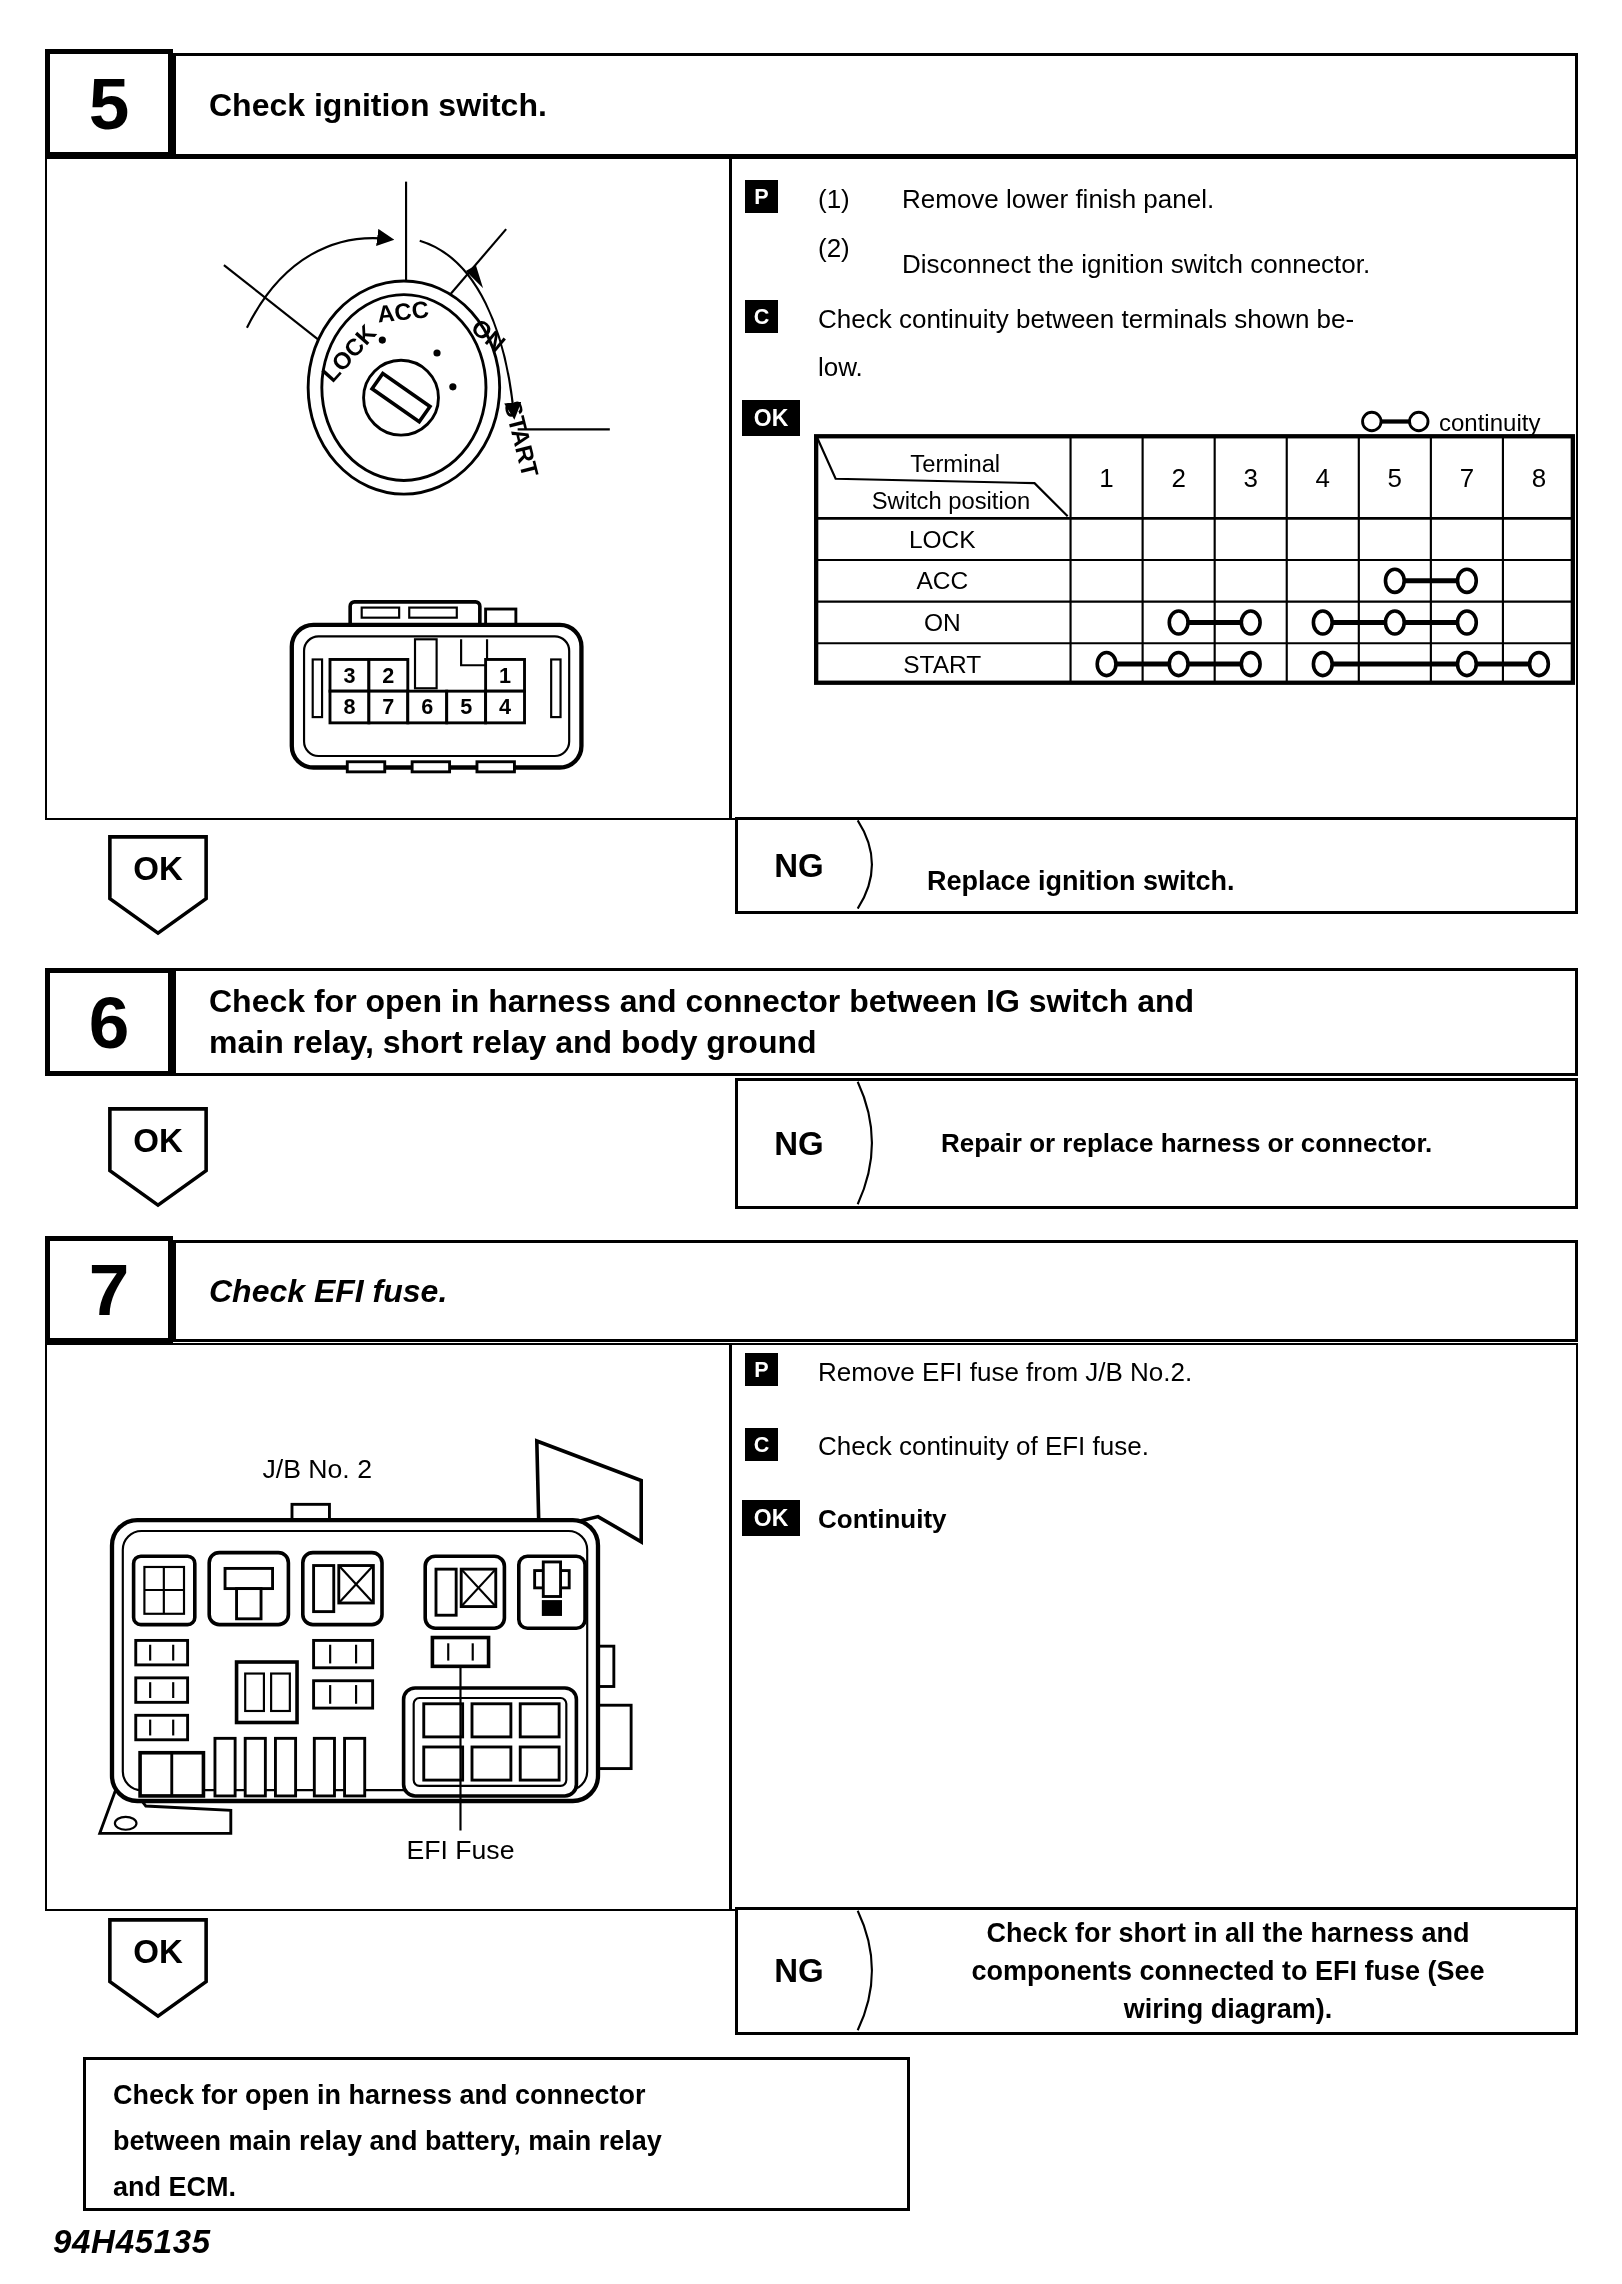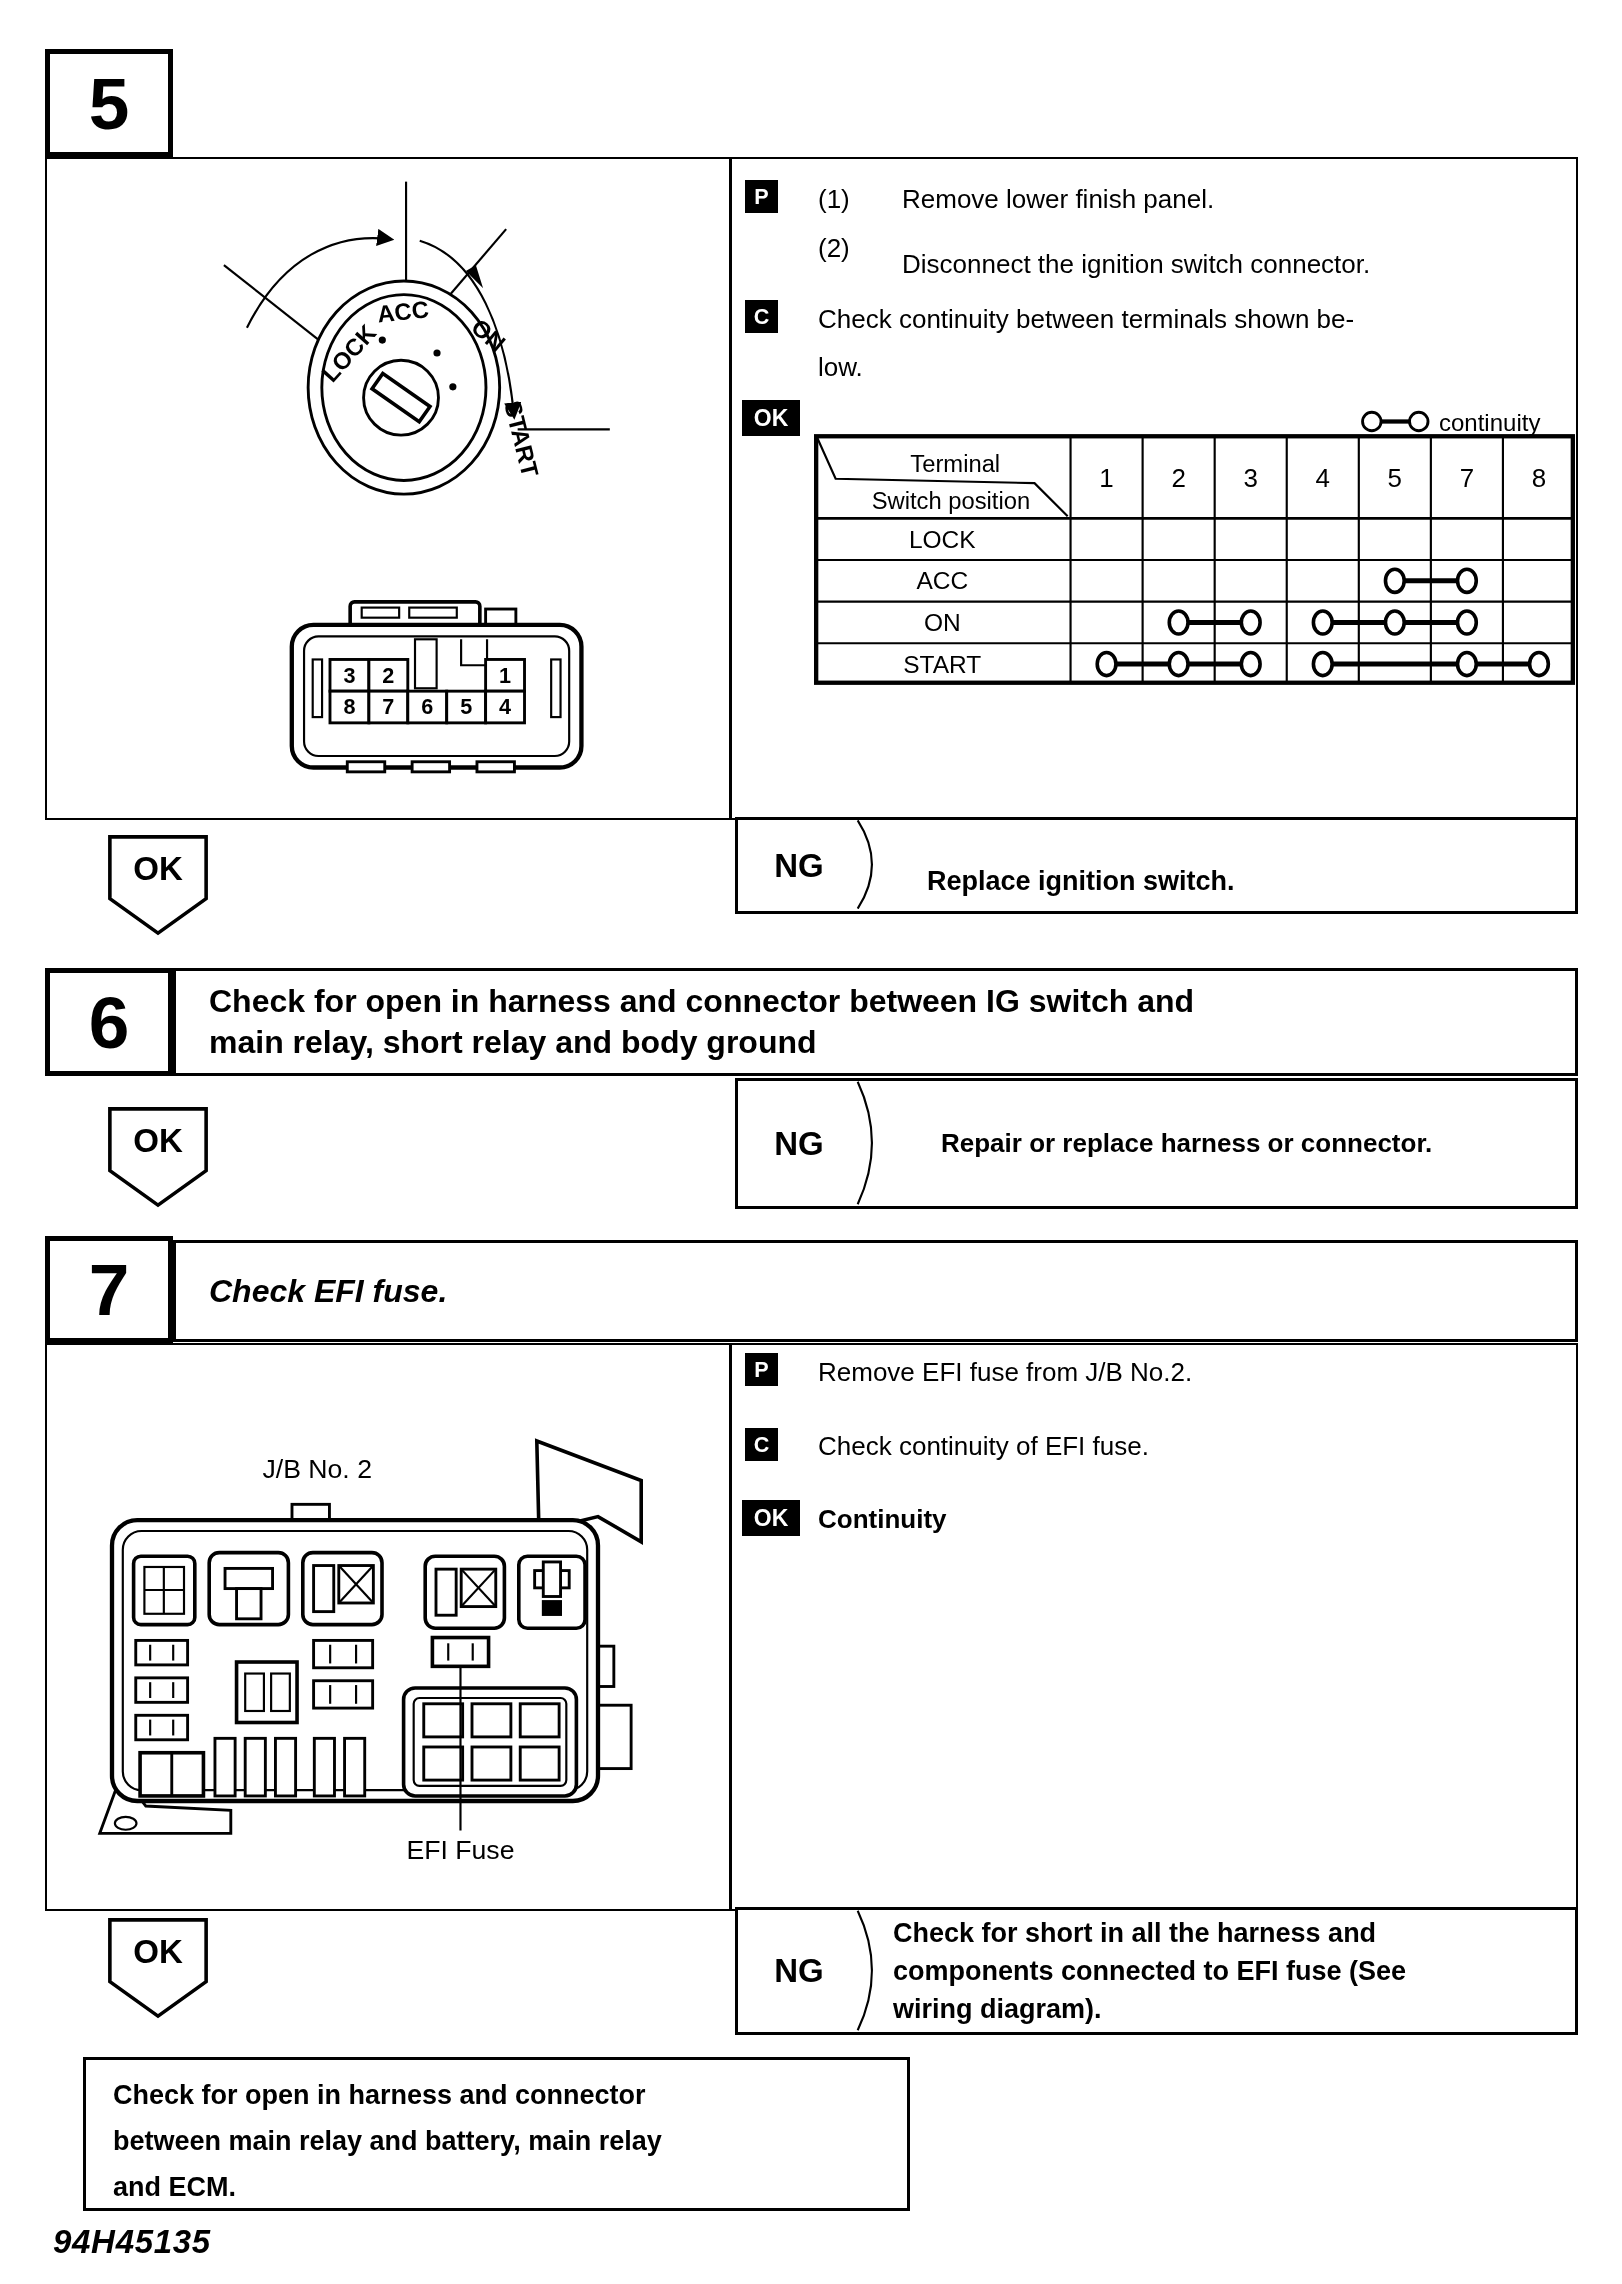--- a/index.html
+++ b/index.html
@@ -30,20 +30,23 @@
             font-size:33px;letter-spacing:0.7px;}
   svg{display:block;}
 </style>
 </head>
 <body>
 
 <div class="page">
 
   <div class="abs numbox" style="left:45px;top:49px;width:128px;height:108px;">
     <span>5</span>
+  </div>
+  <div class="abs titlebox" style="left:173px;top:53px;width:1405px;height:104px;">
+    <span>Check ignition switch.</span>
   </div>
   <div class="abs box" style="left:45px;top:157px;width:1533px;height:663px;border-width:2.9px;"></div>
   <div class="abs" style="left:729px;top:157px;width:2.9px;height:663px;background:#000;"></div>
 
   <svg class="abs" style="left:166px;top:173px;" width="447" height="360" viewBox="0 0 620 500">
     <defs>
       <marker id="arr" viewBox="0 0 10 10" refX="8" refY="5" markerWidth="8" markerHeight="8" orient="auto">
         <path d="M0,0 L10,5 L0,10 z" fill="#000"></path>
       </marker>
     </defs>
@@ -306,21 +309,21 @@
   <svg class="abs" style="left:107px;top:1917px;" width="102" height="102" viewBox="0 0 142 142">
     <polygon points="4,4 138,4 138,90 71,138 4,90" fill="#fff" stroke="#000" stroke-width="5"></polygon>
     <text class="okp-text" text-anchor="middle" x="71" y="64">OK</text>
   </svg>
   <div class="abs ngbox" style="left:735px;top:1907px;width:843px;height:128px;">
     <span class="nglabel">NG</span>
     <svg class="abs" style="left:114px;top:0;" width="37" height="121" viewBox="0 0 52 168">
       <path d="M8,0 Q48,84 8,168" fill="none" stroke="#000" stroke-width="3"></path>
     </svg>
     <div class="abs" style="left:155px;top:0;width:670px;height:100%;display:flex;flex-direction:column;justify-content:center;
-                text-align:left;font-size:27px;font-weight:bold;line-height:38px;">
+                text-align:center;font-size:27px;font-weight:bold;line-height:38px;">
       <span>Check for short in all the harness and</span>
       <span>components connected to EFI fuse (See</span>
       <span>wiring diagram).</span>
     </div>
   </div>
 
   <div class="abs box" style="left:45px;top:2057px;width:827px;height:154px;padding:11.5px 0 0 27px;
               font-size:27px;font-weight:bold;line-height:46px;background:#fff;margin-left:38px;">
     <div>Check for open in harness and connector</div>
     <div>between main relay and battery, main relay</div>

